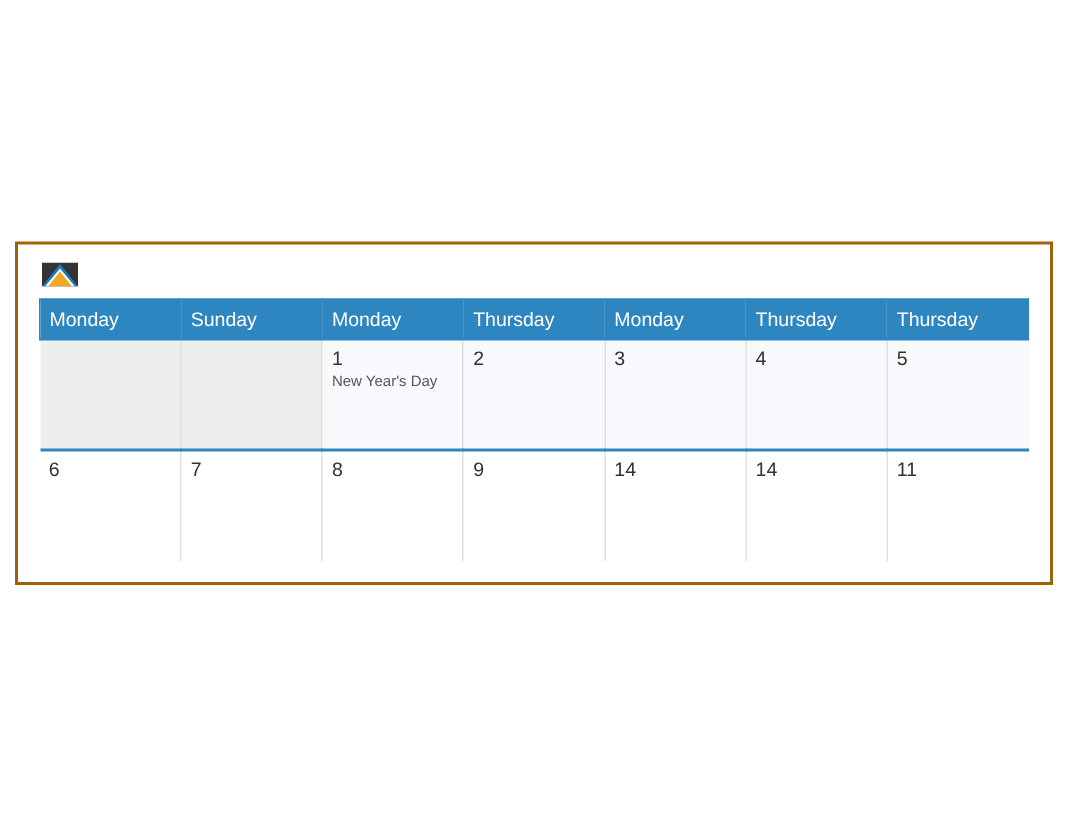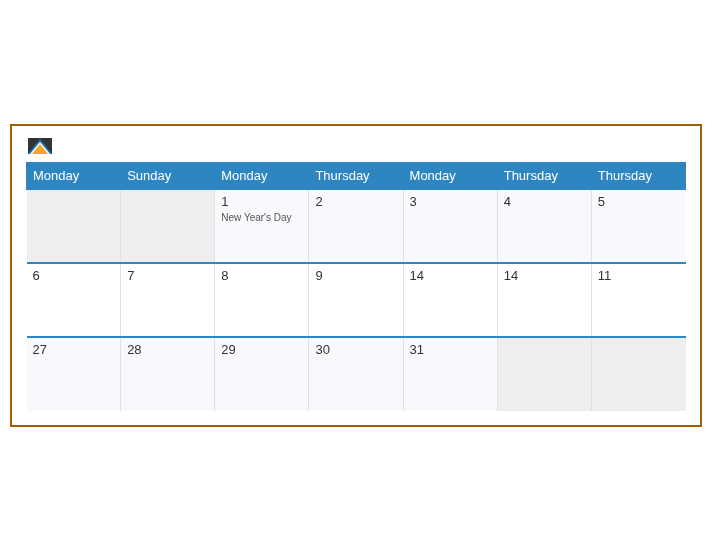--- a/index.html
+++ b/index.html
@@ -187,34 +187,15 @@
           <td>
             <div class="day-num">14</div>
           </td>
           <td>
             <div class="day-num">14</div>
           </td>
           <td>
             <div class="day-num">11</div>
           </td>
         </tr>
-        <tr>
-          <td>
-            <div class="day-num">27</div>
-          </td>
-          <td>
-            <div class="day-num">28</div>
-          </td>
-          <td>
-            <div class="day-num">29</div>
-          </td>
-          <td>
-            <div class="day-num">30</div>
-          </td>
-          <td>
-            <div class="day-num">31</div>
-          </td>
-          <td class="empty-cell"></td>
-          <td class="empty-cell"></td>
-        </tr>
       </tbody>
   </table>
 </div>
 
 </body></html>

